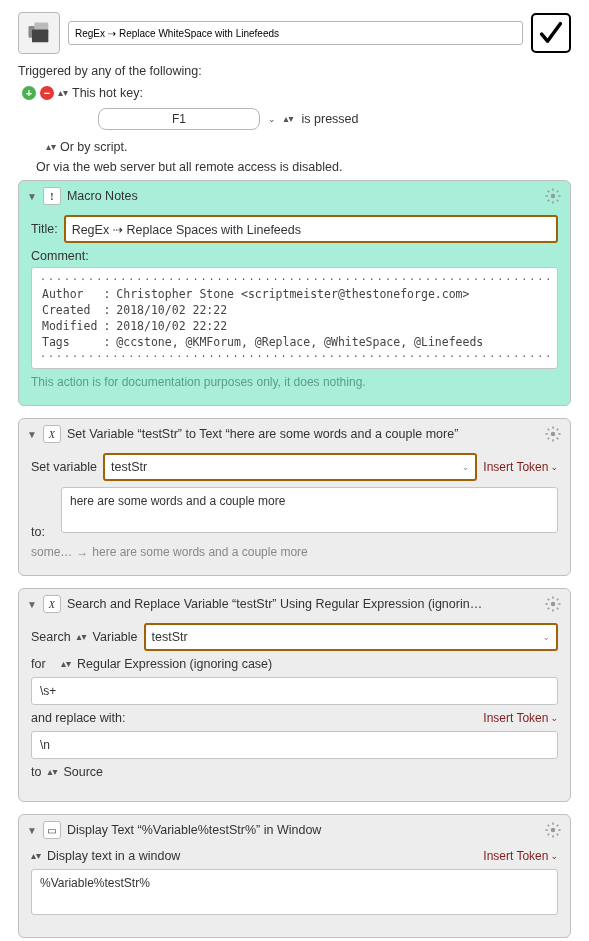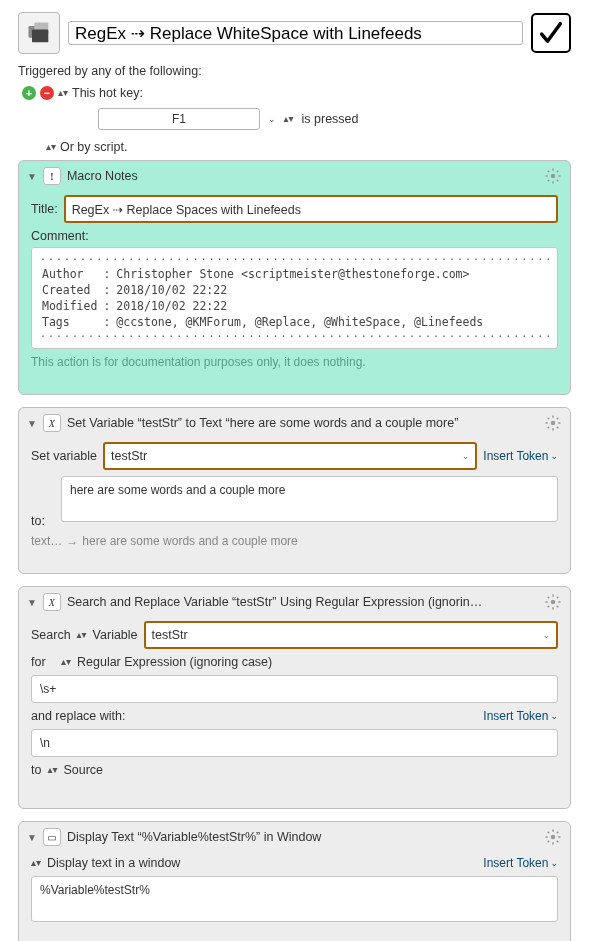--- a/index.html
+++ b/index.html
@@ -1,47 +1,47 @@
 <!DOCTYPE html>
 <html><head>
 <meta charset="utf-8">
 <style>
 html,body{margin:0;padding:0;font-family:-apple-system,"Helvetica Neue",Arial,sans-serif;font-size:12.5px;color:#333;background:#fff}
 .wrap{width:589px;padding:12px 18px 18px;box-sizing:border-box}
 .header-row{display:flex;align-items:center;gap:8px;margin-bottom:10px}
 .app-icon{width:40px;height:40px;border:1px solid #b8b8b8;border-radius:4px;display:flex;align-items:center;justify-content:center;background:#f2f2f2}
-.name-input{flex:1;height:22px;border:1px solid #b5b5b5;border-radius:3px;padding:0 6px;font-size:17px}
+.name-input{flex:1;height:22px;border:1px solid #b5b5b5;border-radius:3px;padding:0 6px;font-size:10px}
 .check-box{width:36px;height:36px;border:2px solid #000;border-radius:5px;display:flex;align-items:center;justify-content:center}
 .section-label{margin:6px 0 8px}
 .trig-ctrl{display:flex;align-items:center;gap:4px;margin-left:4px;margin-bottom:6px}
 .plus{width:14px;height:14px;border-radius:50%;background:#4caf50;color:#fff;display:inline-flex;align-items:center;justify-content:center;font-size:11px;font-weight:bold}
 .minus{width:14px;height:14px;border-radius:50%;background:#e53935;color:#fff;display:inline-flex;align-items:center;justify-content:center;font-size:11px;font-weight:bold}
 .updn{font-size:10px;color:#555;line-height:8px;display:inline-flex;flex-direction:column;align-items:center;width:10px}
 .bold{font-weight:400}
 .hotkey-row{display:flex;align-items:center;gap:8px;margin:8px 0 10px 80px}
-.hk-input{width:160px;height:20px;border:1px solid #b5b5b5;border-radius:3px;background:#fff;text-align:center;display:flex;align-items:center;justify-content:center;font-size:12px}
+.hk-input{width:160px;height:20px;border:1px solid #b5b5b5;border-radius:8px;background:#fff;text-align:center;display:flex;align-items:center;justify-content:center;font-size:12px}
 .hk-drop{font-size:9px;color:#555}
 .small-note{margin:6px 0 6px 18px}
 
 .action-card{border:1px solid #bfbfbf;border-radius:6px;margin-bottom:12px;background:#ededed}
 .action-card.teal{background:#a9eed8}
 .card-head{display:flex;align-items:center;gap:6px;padding:6px 8px}
 .tri{font-size:10px;color:#666;cursor:pointer}
 .gear{margin-left:auto;width:18px;height:18px;color:#888;cursor:pointer}
 .gear svg{width:18px;height:18px}
 .ic{width:16px;height:16px;border:1px solid #bbb;border-radius:3px;background:#fff;display:inline-flex;align-items:center;justify-content:center;font-size:10px;font-style:italic;font-family:Georgia,serif}
 .ic.exc{font-style:normal;font-weight:bold}
-.card-body{padding:4px 12px 25px}
+.card-body{padding:4px 12px 16px}
 .row{display:flex;align-items:center;gap:6px;margin-bottom:6px}
 .field{flex:1;background:#fff;border:2px solid #a16207;border-radius:3px;height:20px;padding:2px 6px;display:flex;align-items:center;font-size:12.5px;position:relative}
 .field .chev{position:absolute;right:6px;font-size:9px;color:#888}
 .textbox{background:#fff;border:1px solid #c5c5c5;border-radius:3px;padding:6px 8px;font-size:12px;margin-bottom:6px}
 .note-doc{color:#5a9e87;font-size:12px;margin-top:4px}
 .muted-line{color:#888;font-size:12px;margin:4px 0 0;display:flex;align-items:center;gap:4px}
-.link{color:#0c4a6e}
+.link{color:#7f1d1d}
 .rt{margin-left:auto;font-size:12px;display:flex;align-items:center;gap:2px}
 .dots{overflow:hidden;white-space:nowrap;color:#555;font-size:10px;letter-spacing:2px}
 .comment-box{background:#fff;border:1px solid #c5c5c5;border-radius:3px;padding:6px 8px;font-size:11.5px;font-family:Menlo,Consolas,monospace;color:#444;margin:4px 0 6px}
 .comment-box table td{padding:0 4px 0 0;vertical-align:top}
 </style>
 </head>
 <body>
 <div class="wrap">
 
 <div class="header-row">
@@ -74,20 +74,21 @@
   <span class="hk-drop">⌄</span>
   <span class="updn">▴▾</span>
   <span class="bold">is pressed</span>
 </div>
 
 <div class="trig-ctrl" style="margin-left:28px">
   <span class="updn">▴▾</span>
   <span class="bold">Or by script.</span>
 </div>
 
+<div class="small-note">Or via the web server but all remote access is disabled.</div>
 
 
 <div class="action-card teal">
   <div class="card-head">
     <span class="tri">▼</span>
     <span class="ic exc">!</span>
     <span>Macro Notes</span>
     <span class="gear"><svg viewBox="0 0 24 24">
             <circle cx="12" cy="12" r="3" fill="#999"></circle>
             <path d="M12 2v3M12 19v3M2 12h3M19 12h3M4.9 4.9l2.1 2.1M17 17l2.1 2.1M4.9 19.1L7 17M17 7l2.1-2.1" stroke="#999" stroke-width="2"></path>
@@ -153,21 +154,21 @@
       <span class="rt link bold">
             <span>Insert Token</span>
             <span style="font-size:9px">⌄</span>
           </span>
     </div>
     <div class="row" style="align-items:flex-end">
       <span style="width:24px">to:</span>
       <div class="textbox" style="flex:1;min-height:32px">here are some words  and a  couple   more</div>
     </div>
     <div class="muted-line">
-      <span>text…</span>
+      <span>some…</span>
       <span>→</span>
       <span>here are some words  and a  couple   more</span>
     </div>
   </div>
 </div>
 
 <div class="action-card">
   <div class="card-head">
     <span class="tri">▼</span>
     <span class="ic">X</span>

